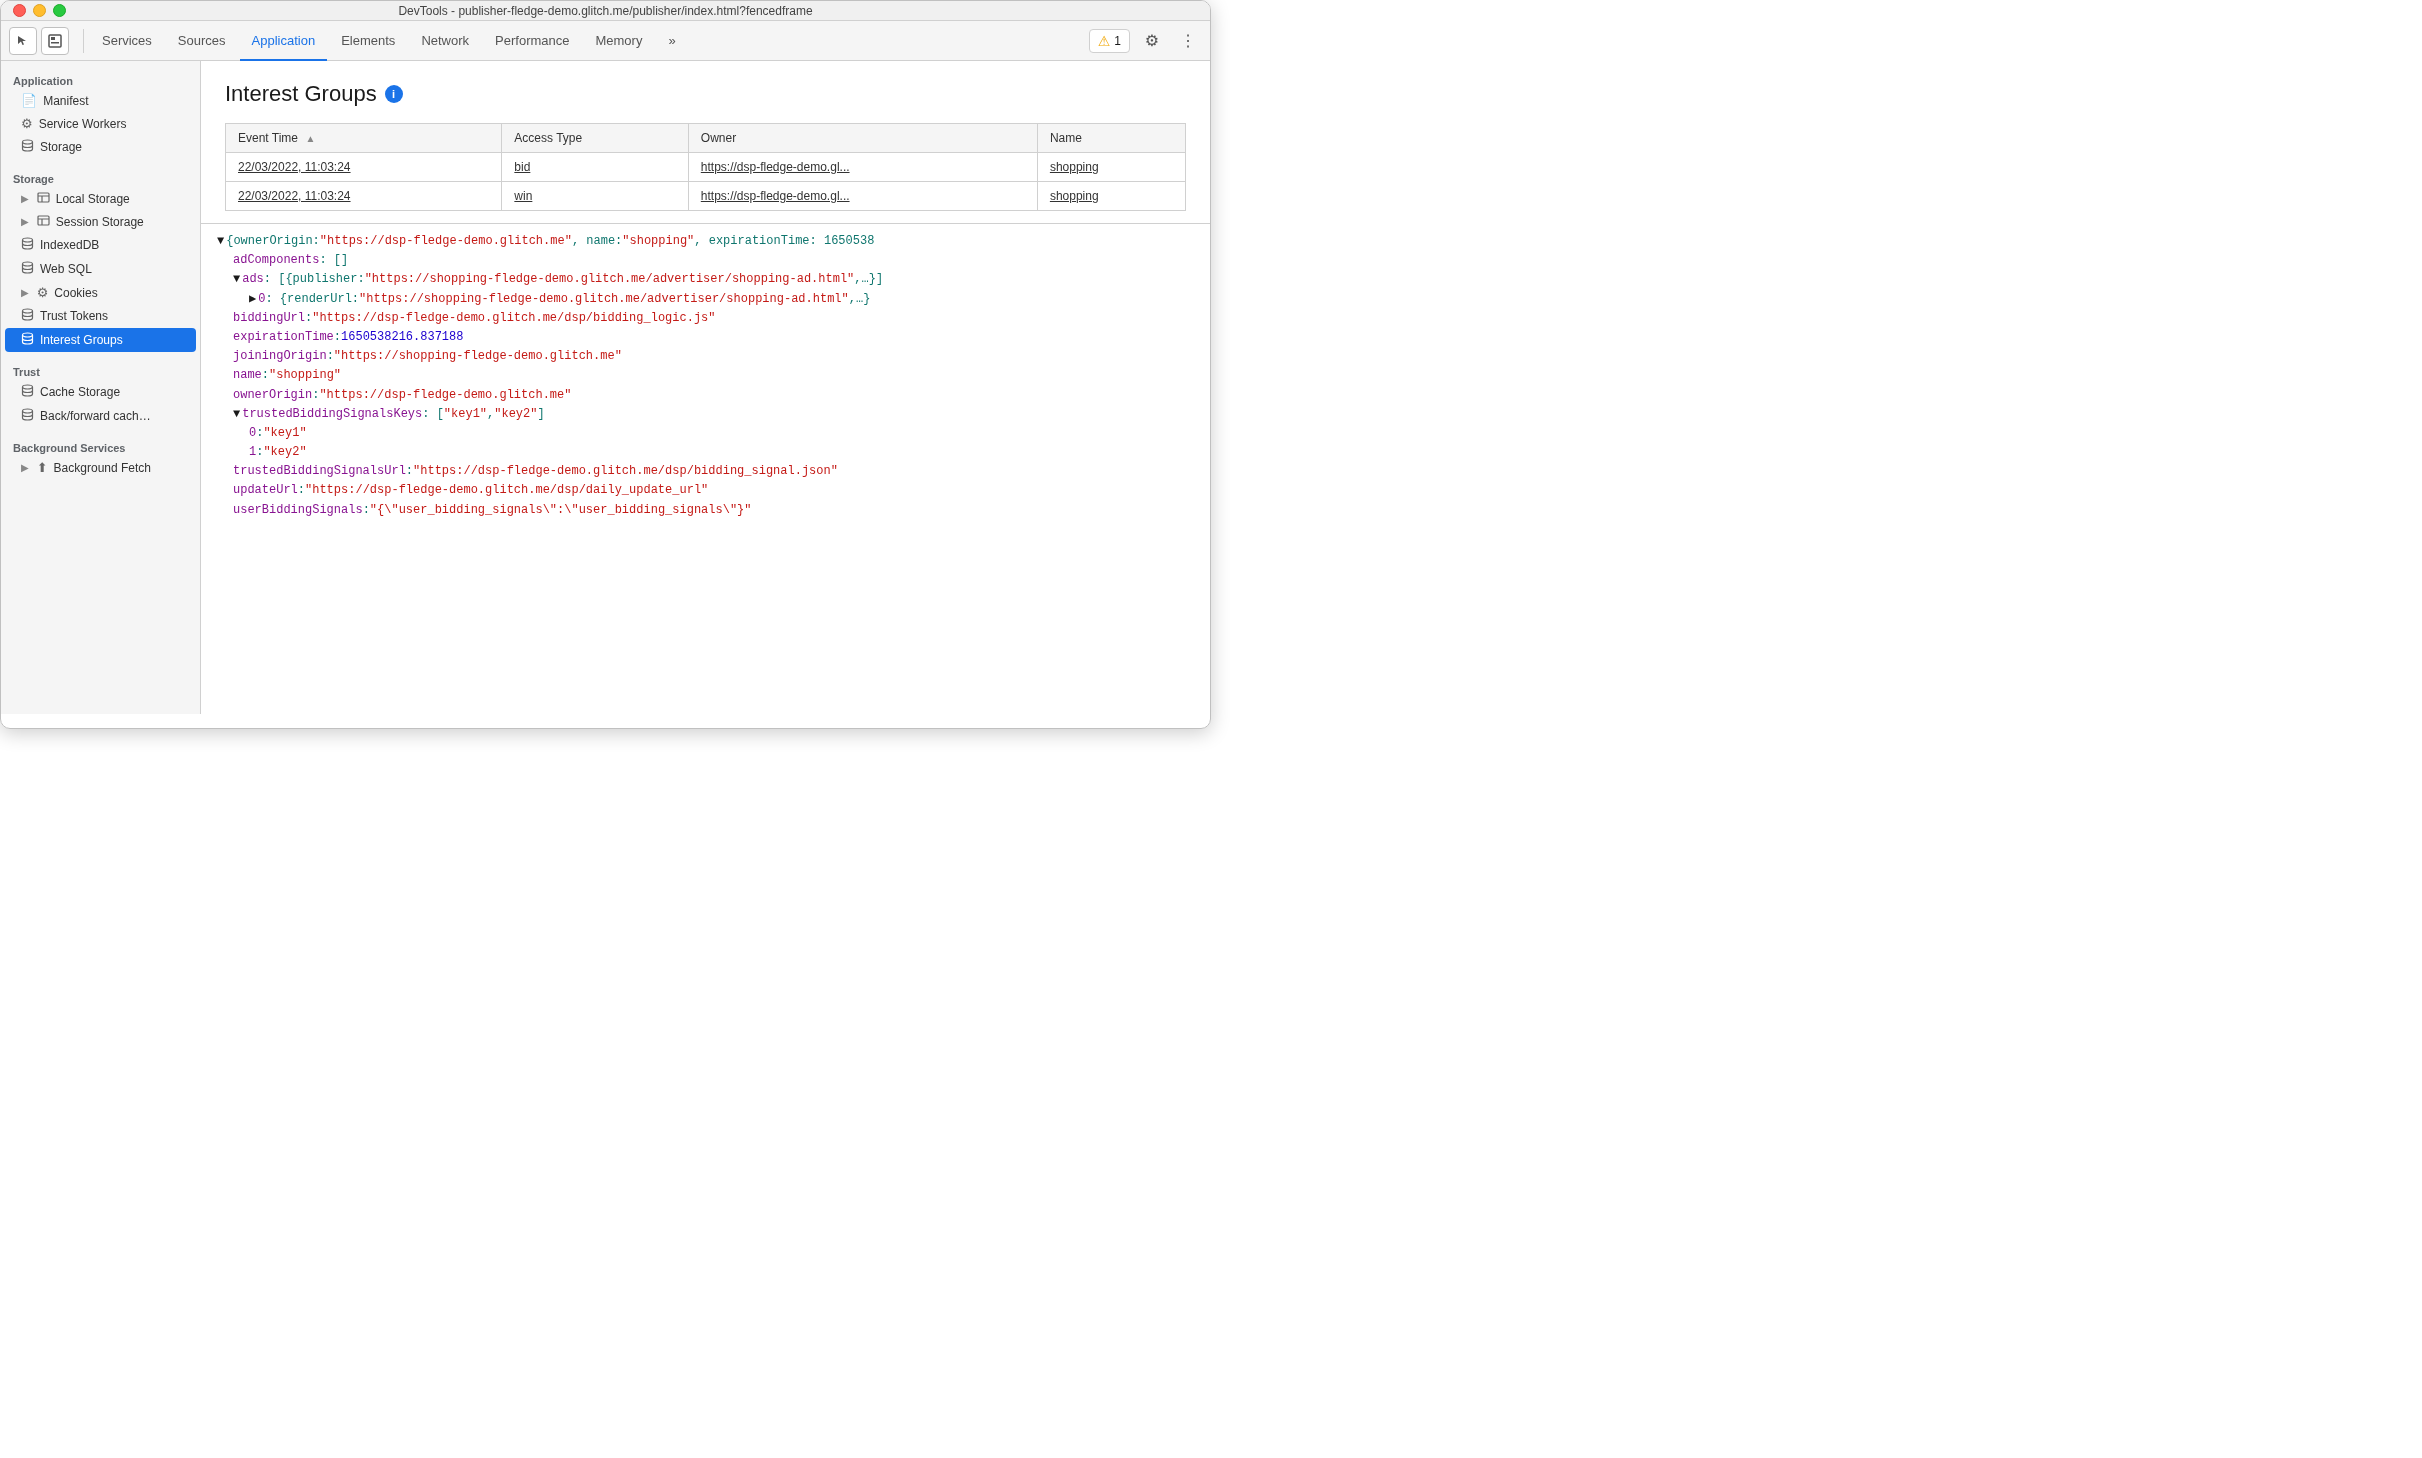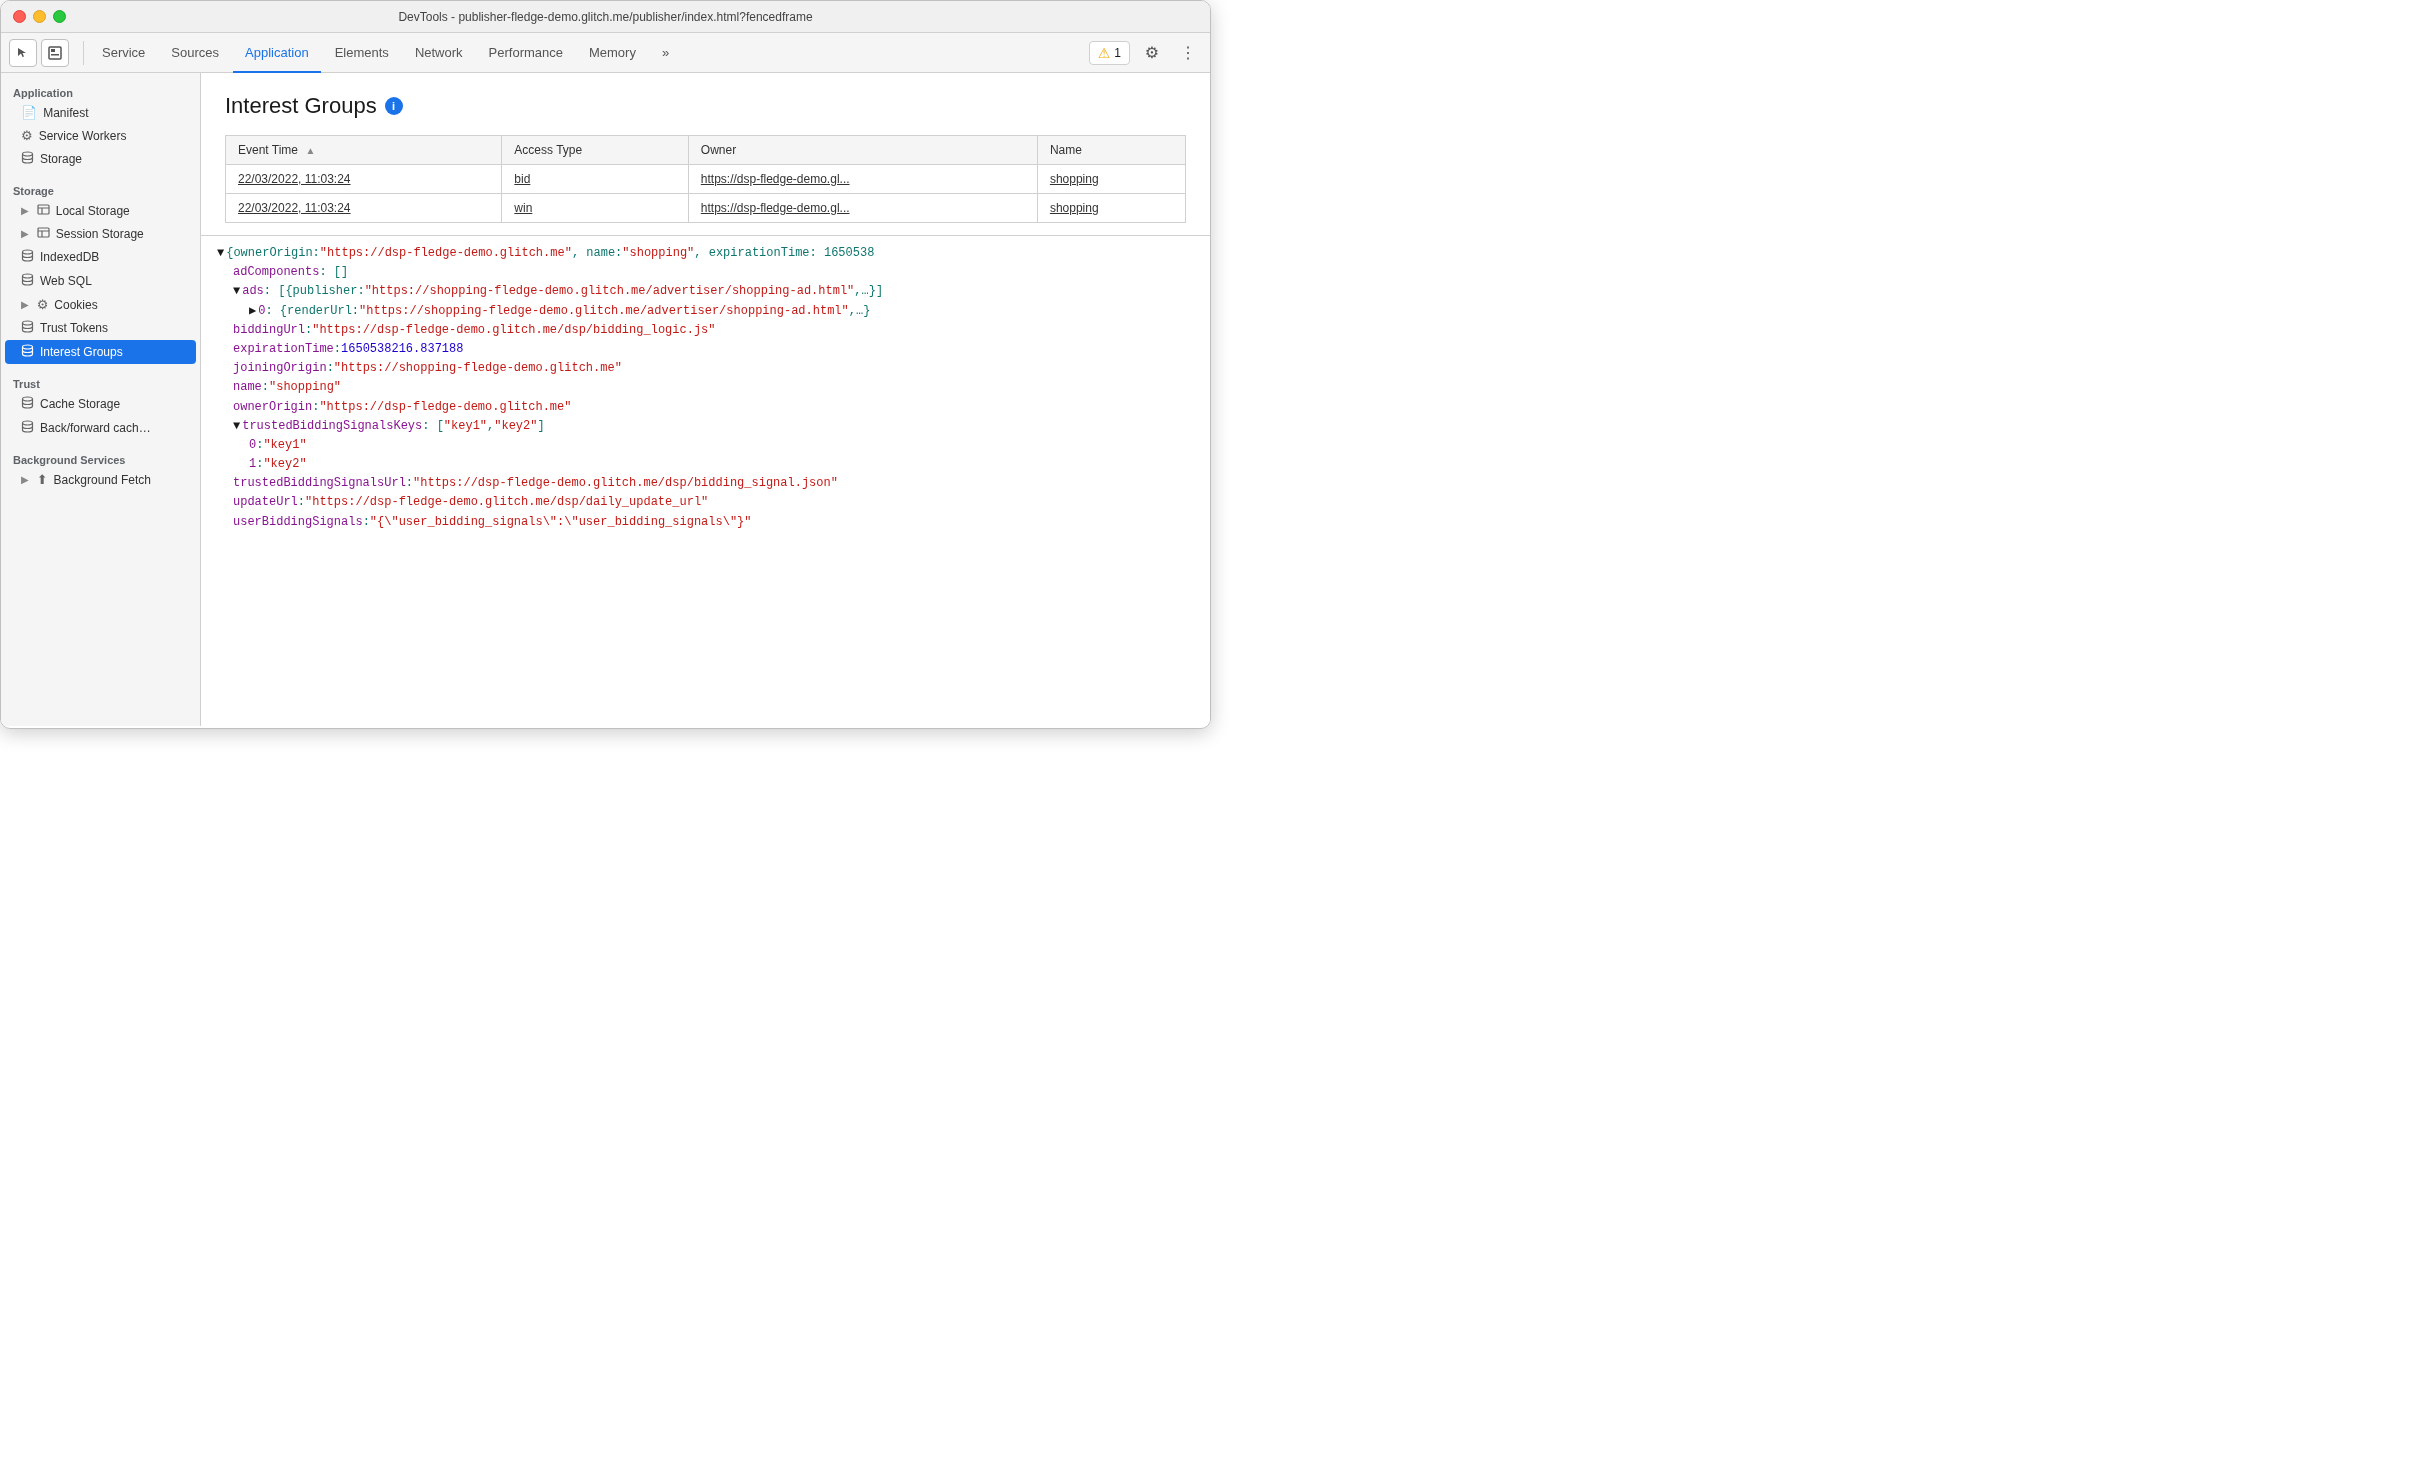--- a/index.html
+++ b/index.html
@@ -15,21 +15,21 @@
       border: 1px solid #c0c0c0;
       box-shadow: 0 4px 20px rgba(0,0,0,0.2);
     }
     
     .title-bar {
       display: flex;
       align-items: center;
       background: #f0f0f0;
       border-bottom: 1px solid #d0d0d0;
       padding: 0 12px;
-      height: 32px;
+      height: 20px;
       position: relative;
     }
     .traffic-lights {
       display: flex;
       gap: 7px;
       align-items: center;
     }
     .traffic-light {
       width: 13px;
       height: 13px;
@@ -283,21 +283,21 @@
     </div>
     <div class="toolbar-icon-btn">
       <svg width="14" height="14" viewBox="0 0 14 14" fill="none">
         <rect x="1" y="1" width="12" height="12" rx="1" stroke="#555" stroke-width="1.5" fill="none"></rect>
         <rect x="3" y="3" width="4" height="3" fill="#555"></rect>
         <rect x="3" y="8" width="8" height="1.5" fill="#555"></rect>
       </svg>
     </div>
   </div>
   <div class="toolbar-divider"></div>
-  <button class="tab-btn">Service</button>
+  <button class="tab-btn">Services</button>
   <button class="tab-btn">Sources</button>
   <button class="tab-btn active">Application</button>
   <button class="tab-btn">Elements</button>
   <button class="tab-btn">Network</button>
   <button class="tab-btn">Performance</button>
   <button class="tab-btn">Memory</button>
   <button class="tab-btn">»</button>
   <div class="toolbar-spacer"></div>
   <div class="toolbar-right">
     <div class="warning-badge">

